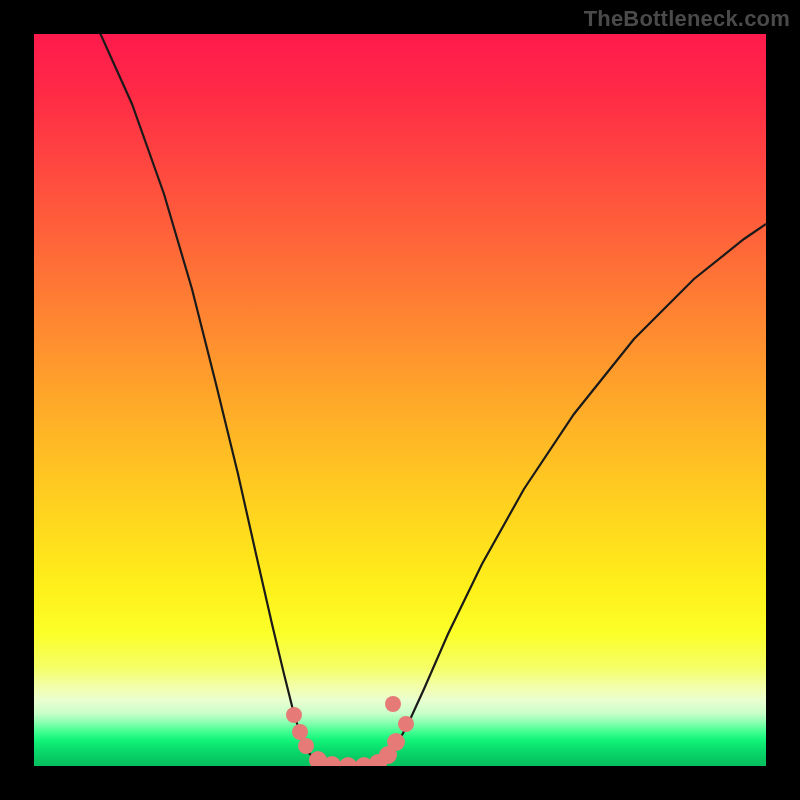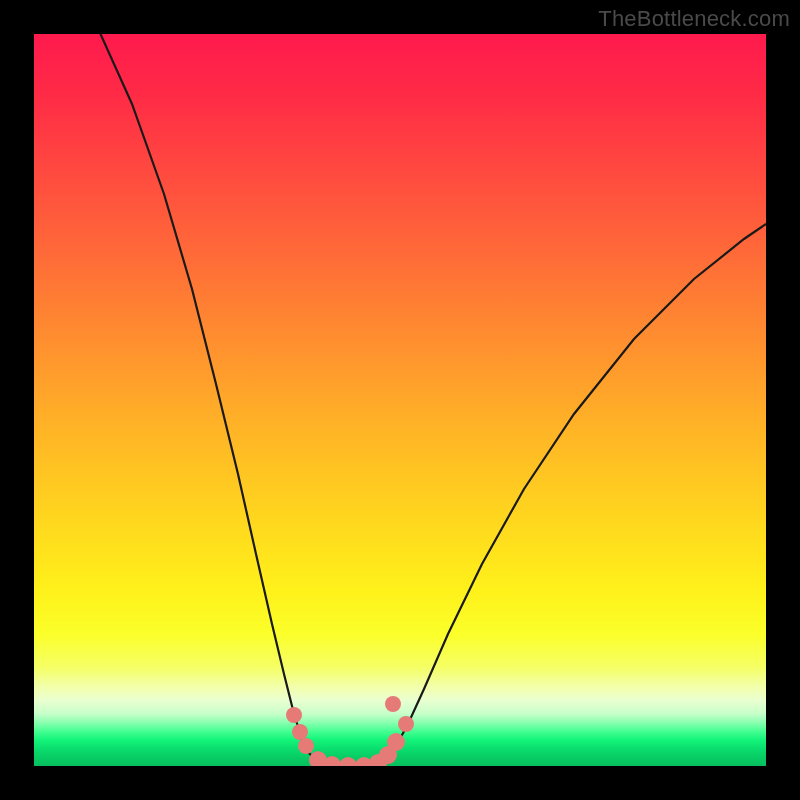--- a/index.html
+++ b/index.html
@@ -46,21 +46,21 @@
       #08cc64 98.8%,
       #06bf5e 100%
     );
   }
   .watermark {
     position: absolute;
     top: 6px;
     right: 10px;
     color: #4a4a4a;
     font-size: 22px;
-    font-weight: 400;
+    font-weight: 700;
     letter-spacing: 0.2px;
     user-select: none;
   }
   svg.curve {
     position: absolute;
     left: 0;
     top: 0;
     width: 732px;
     height: 732px;
   }

